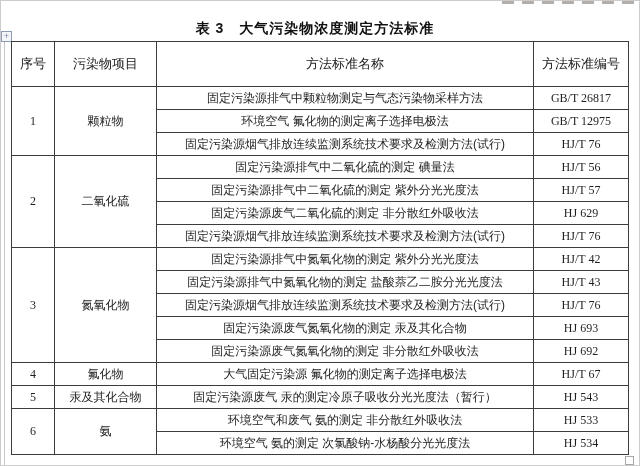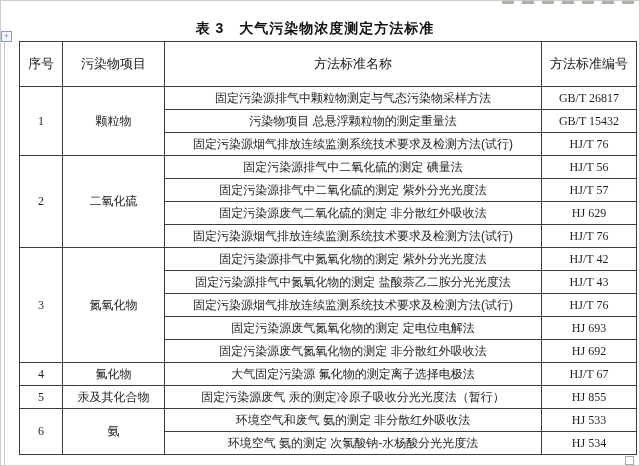--- a/index.html
+++ b/index.html
@@ -49,21 +49,21 @@
   }
   .resize-handle {
     position: absolute;
     left: 624px; top: 455px;
     width: 7px; height: 7px;
     border: 1px solid #a8a8a8;
     background: #ffffff;
   }
   table.standards {
     position: absolute;
-    left: 18px; top: 40px;
+    left: 10px; top: 40px;
     width: 617px;
     border-collapse: collapse;
     table-layout: fixed;
   }
   table.standards th, table.standards td {
     border: 1px solid #3c3c3c;
     text-align: center;
     vertical-align: middle;
     padding: 0 2px;
     overflow: hidden;
@@ -117,22 +117,22 @@
     </tr>
   </thead>
   <tbody id="standards-body">
       <tr>
         <td class="no-cell" rowspan="3">1</td>
         <td class="pollutant-cell" rowspan="3">颗粒物</td>
         <td class="name-cell">固定污染源排气中颗粒物测定与气态污染物采样方法</td>
         <td class="code-cell">GB/T 26817</td>
       </tr>
       <tr>
-        <td class="name-cell">污染物项目 总悬浮颗粒物的测定重量法</td>
-        <td class="code-cell">GB/T 15432</td>
+        <td class="name-cell">环境空气 氟化物的测定离子选择电极法</td>
+        <td class="code-cell">GB/T 12975</td>
       </tr>
       <tr>
         <td class="name-cell">固定污染源烟气排放连续监测系统技术要求及检测方法(试行)</td>
         <td class="code-cell">HJ/T 76</td>
       </tr>
       <tr>
         <td class="no-cell" rowspan="4">2</td>
         <td class="pollutant-cell" rowspan="4">二氧化硫</td>
         <td class="name-cell">固定污染源排气中二氧化硫的测定 碘量法</td>
         <td class="code-cell">HJ/T 56</td>
@@ -157,38 +157,38 @@
       </tr>
       <tr>
         <td class="name-cell">固定污染源排气中氮氧化物的测定 盐酸萘乙二胺分光光度法</td>
         <td class="code-cell">HJ/T 43</td>
       </tr>
       <tr>
         <td class="name-cell">固定污染源烟气排放连续监测系统技术要求及检测方法(试行)</td>
         <td class="code-cell">HJ/T 76</td>
       </tr>
       <tr>
-        <td class="name-cell">固定污染源废气氮氧化物的测定 定电位电解法</td>
+        <td class="name-cell">固定污染源废气氮氧化物的测定 汞及其化合物</td>
         <td class="code-cell">HJ 693</td>
       </tr>
       <tr>
         <td class="name-cell">固定污染源废气氮氧化物的测定 非分散红外吸收法</td>
         <td class="code-cell">HJ 692</td>
       </tr>
       <tr>
         <td class="no-cell" rowspan="1">4</td>
         <td class="pollutant-cell" rowspan="1">氟化物</td>
         <td class="name-cell">大气固定污染源 氟化物的测定离子选择电极法</td>
         <td class="code-cell">HJ/T 67</td>
       </tr>
       <tr>
         <td class="no-cell" rowspan="1">5</td>
         <td class="pollutant-cell" rowspan="1">汞及其化合物</td>
         <td class="name-cell">固定污染源废气 汞的测定冷原子吸收分光光度法（暂行）</td>
-        <td class="code-cell">HJ 855</td>
+        <td class="code-cell">HJ 543</td>
       </tr>
       <tr>
         <td class="no-cell" rowspan="2">6</td>
         <td class="pollutant-cell" rowspan="2">氨</td>
         <td class="name-cell">环境空气和废气 氨的测定 非分散红外吸收法</td>
         <td class="code-cell">HJ 533</td>
       </tr>
       <tr>
         <td class="name-cell">环境空气 氨的测定 次氯酸钠-水杨酸分光光度法</td>
         <td class="code-cell">HJ 534</td>

